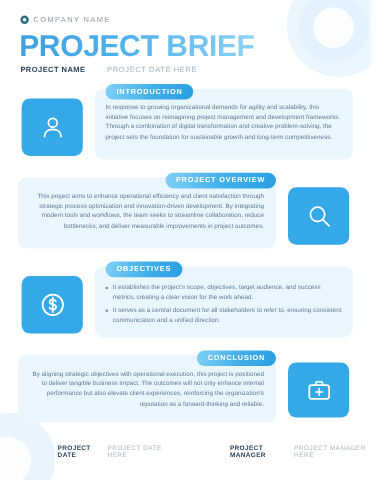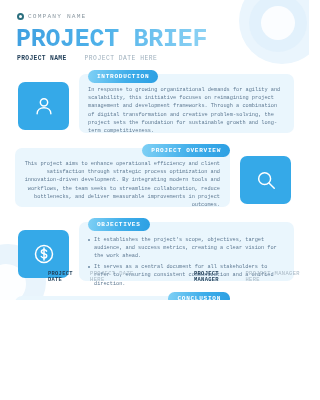--- a/index.html
+++ b/index.html
@@ -6,24 +6,23 @@
     margin: 0;
     padding: 0;
     background: #ffffff;
   }
   body {
     font-family: "Liberation Sans", sans-serif;
   }
   #poster {
     position: relative;
     width: 309px;
-    height: 300px;
+    height: 400px;
     background: #ffffff;
     overflow: hidden;
-    font-family: Liberation Mono, monospace;
   }
 
   
   .deco {
     position: absolute;
     border-radius: 50%;
     pointer-events: none;
   }
   .deco-tr-outer {
     width: 86px; height: 86px;

